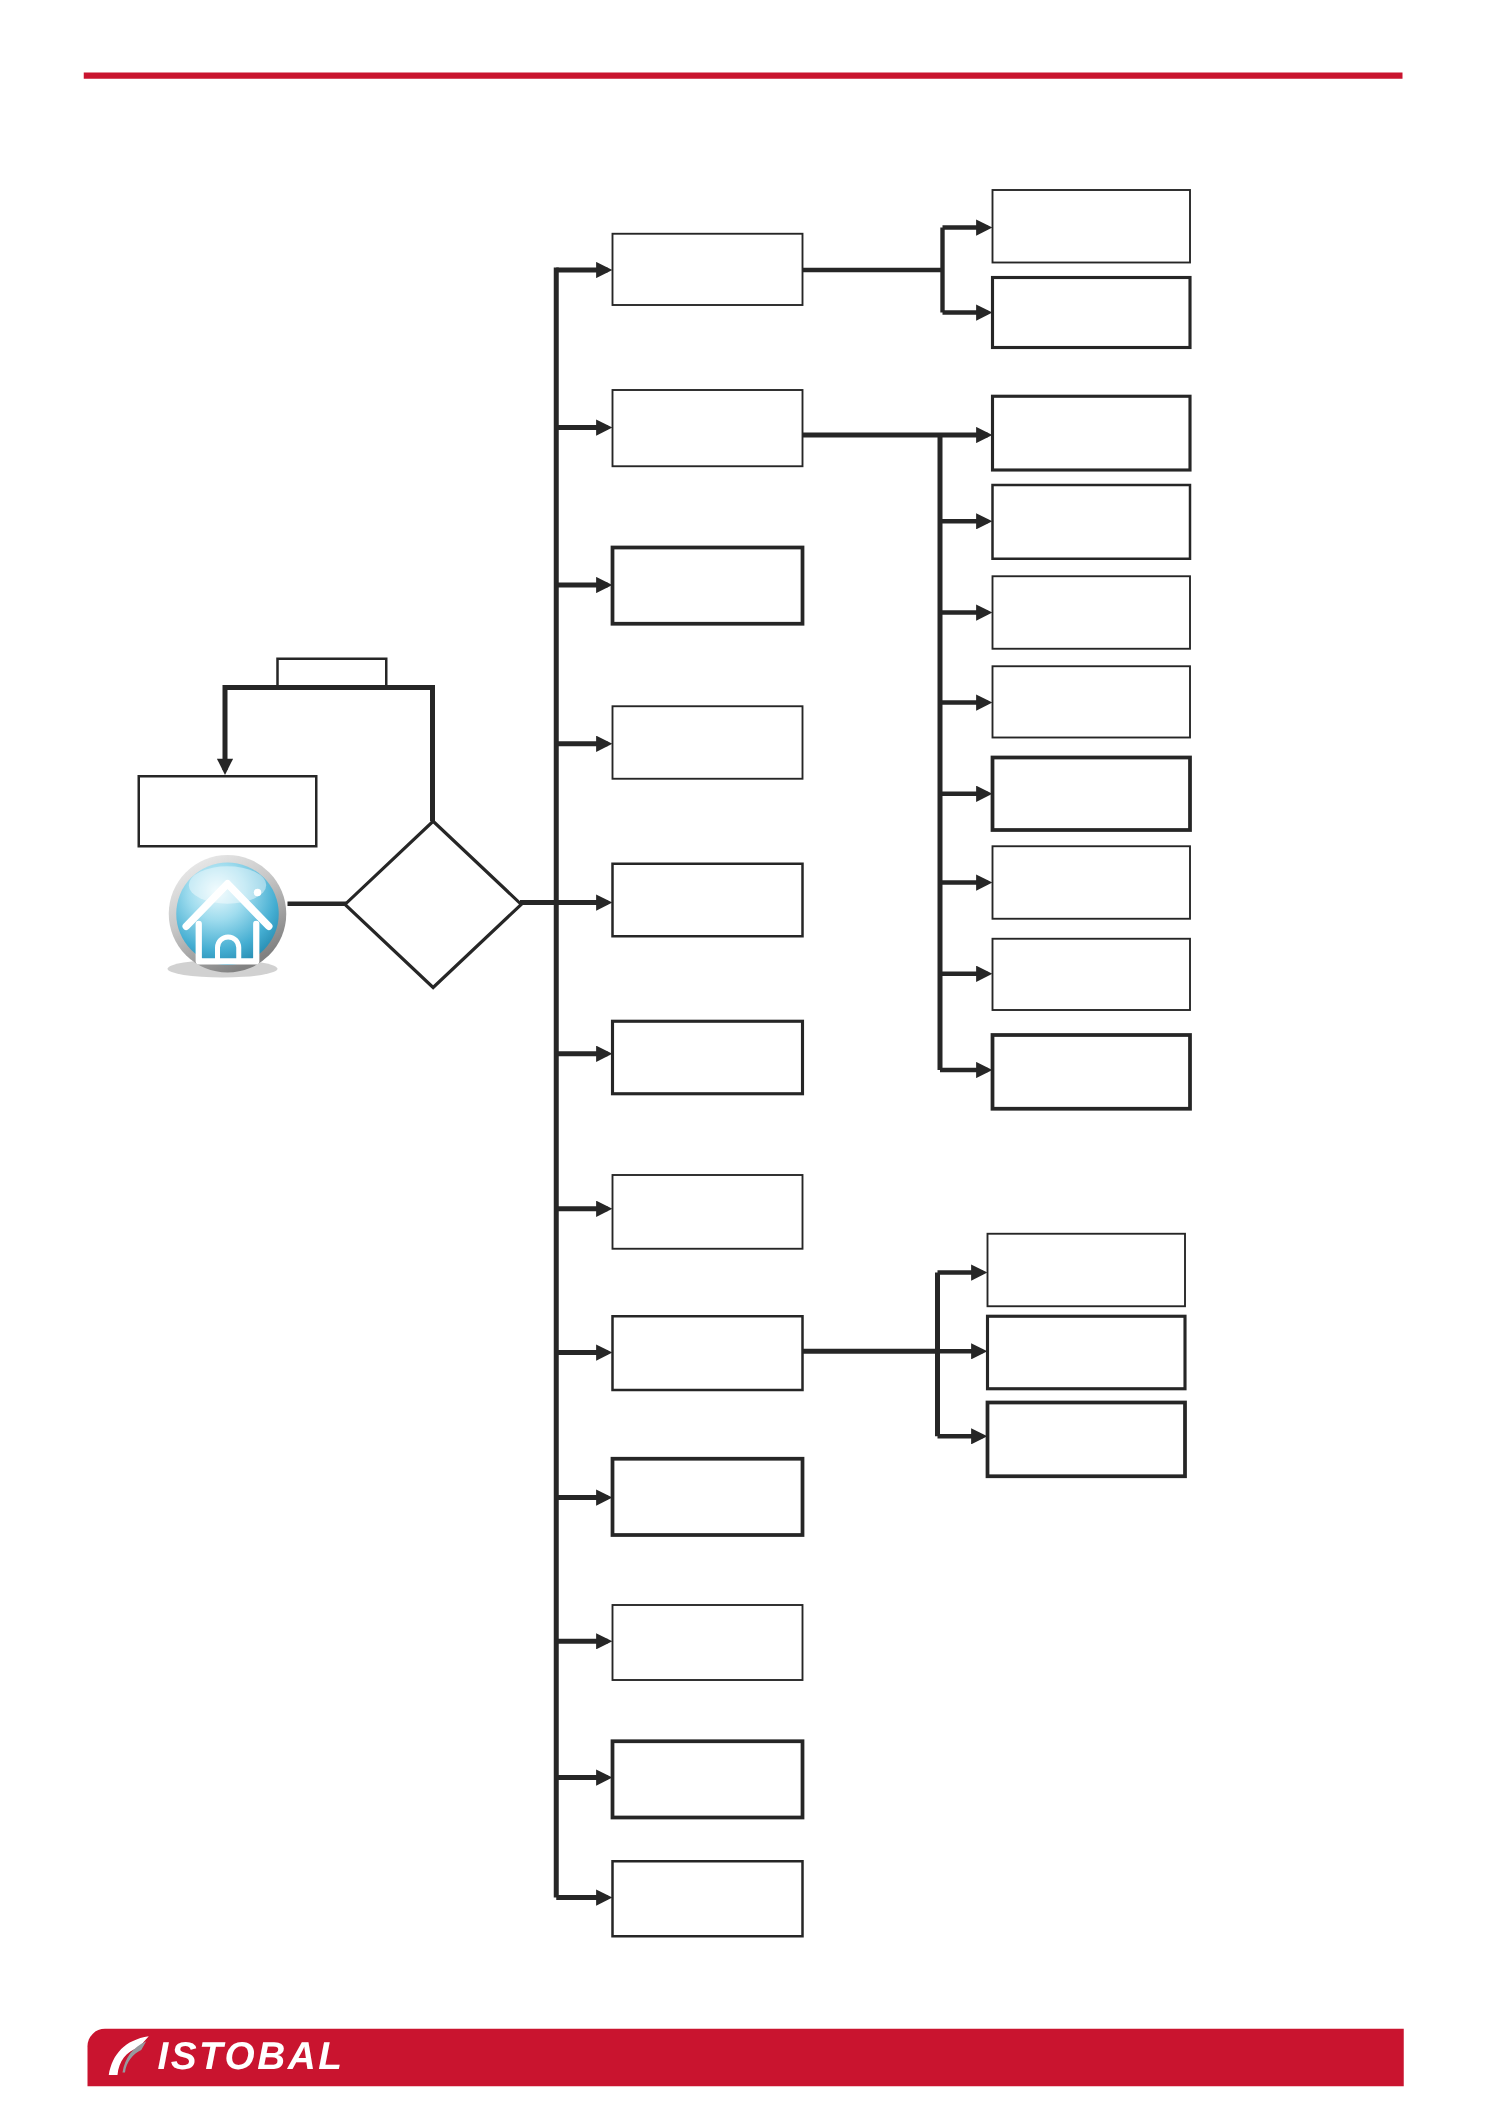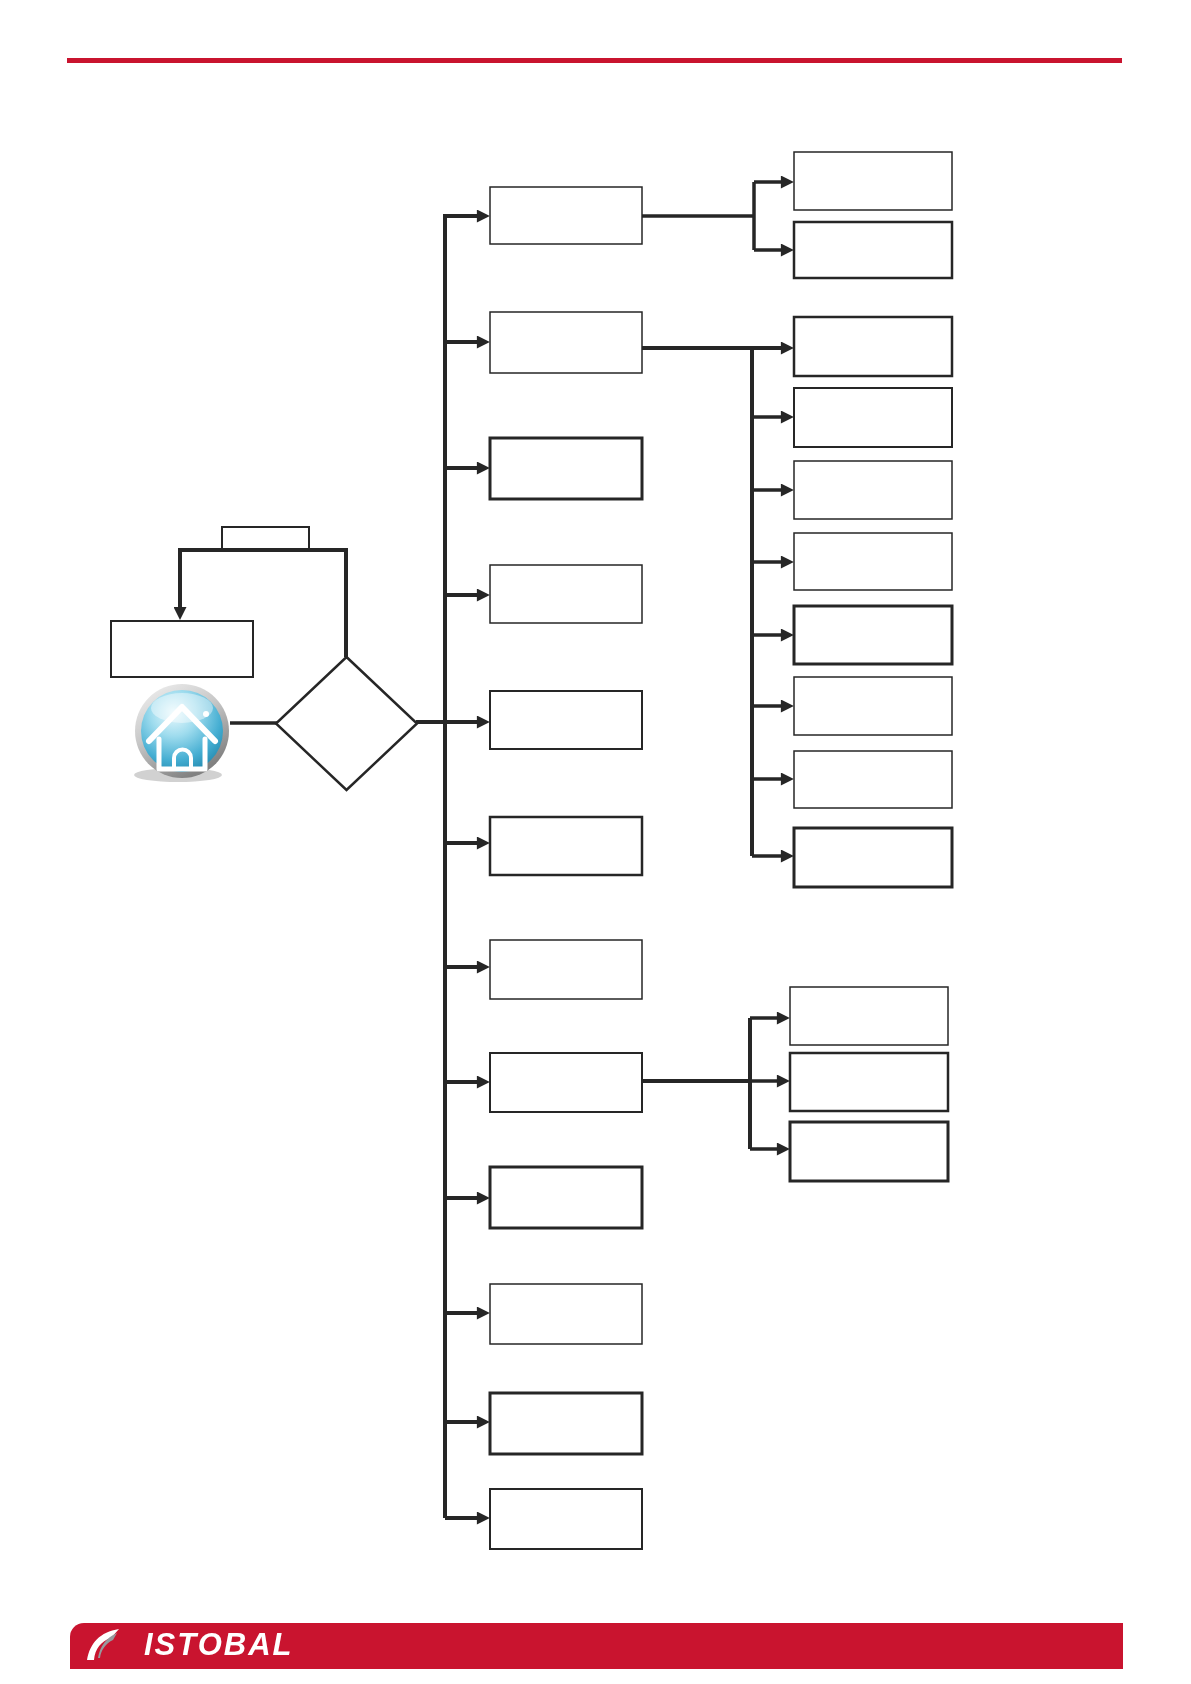--- a/index.html
+++ b/index.html
@@ -16,21 +16,21 @@
     position:absolute; left:70px; top:1623px; width:1053px; height:46px;
     background:var(--accent-red,#c9142f);
     border-top-left-radius:14px;
     display:flex; align-items:center;
   }
   .logo { display:flex; align-items:flex-end; margin-left:15px; }
   .logo-swoosh { display:block; margin-bottom:2px; }
   .logo-text {
     color:#ffffff; font-weight:bold; font-style:italic;
     font-size:31px; line-height:1; letter-spacing:2px;
-    margin-left:21px; padding-bottom:4px;
+    margin-left:3px; padding-bottom:4px;
     font-family:"Liberation Sans", sans-serif;
   }
 </style>
 </head>
 <body>
 
 <div class="page">
 
   <div class="top-rule"></div>
 

